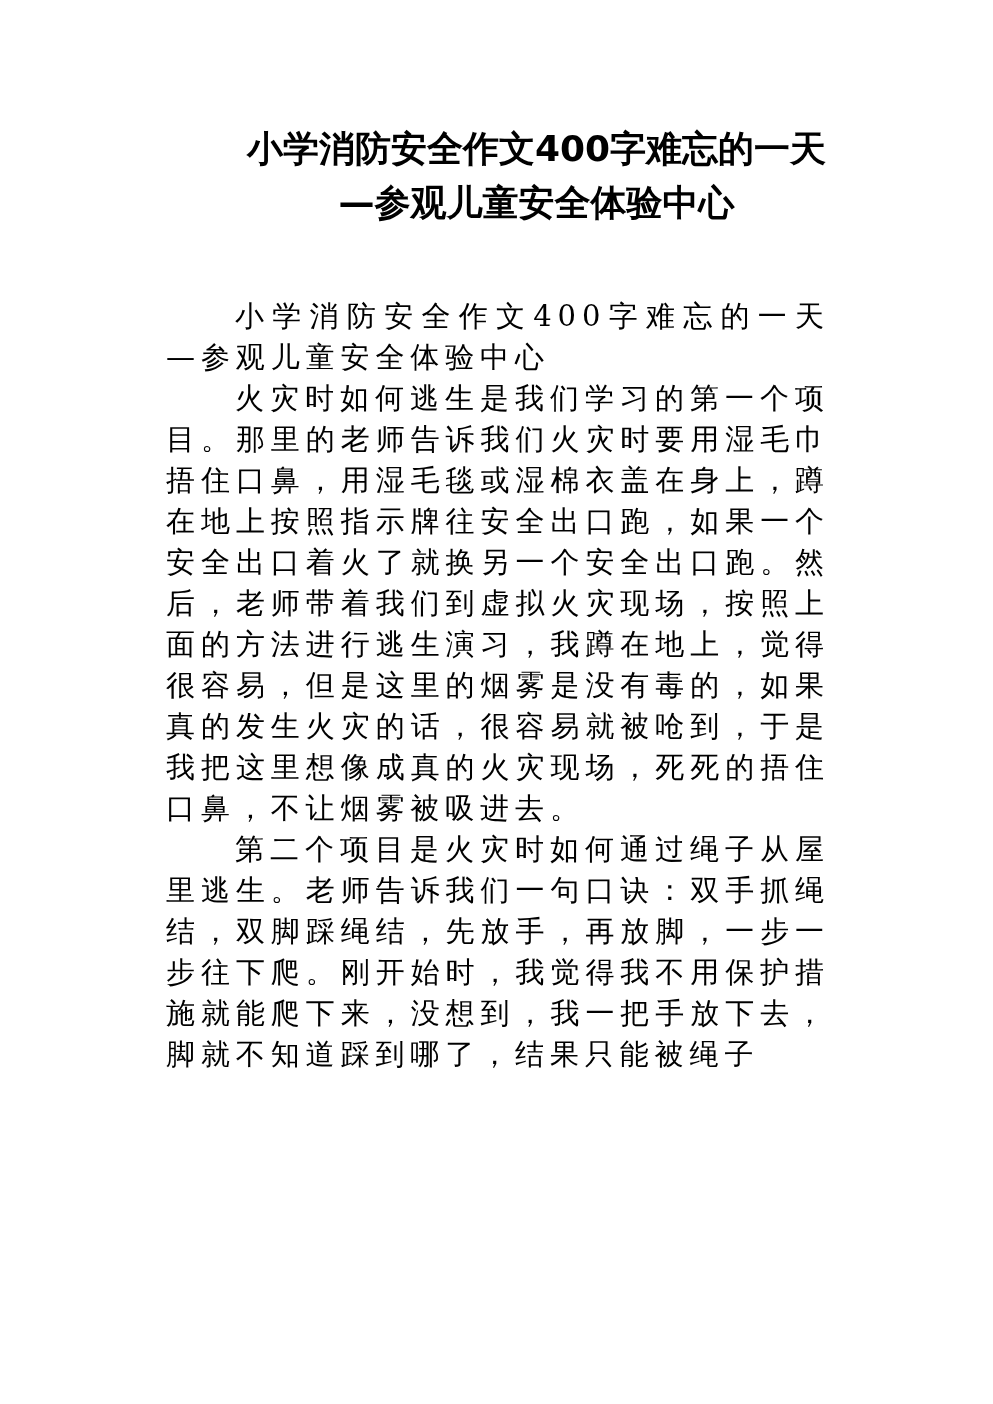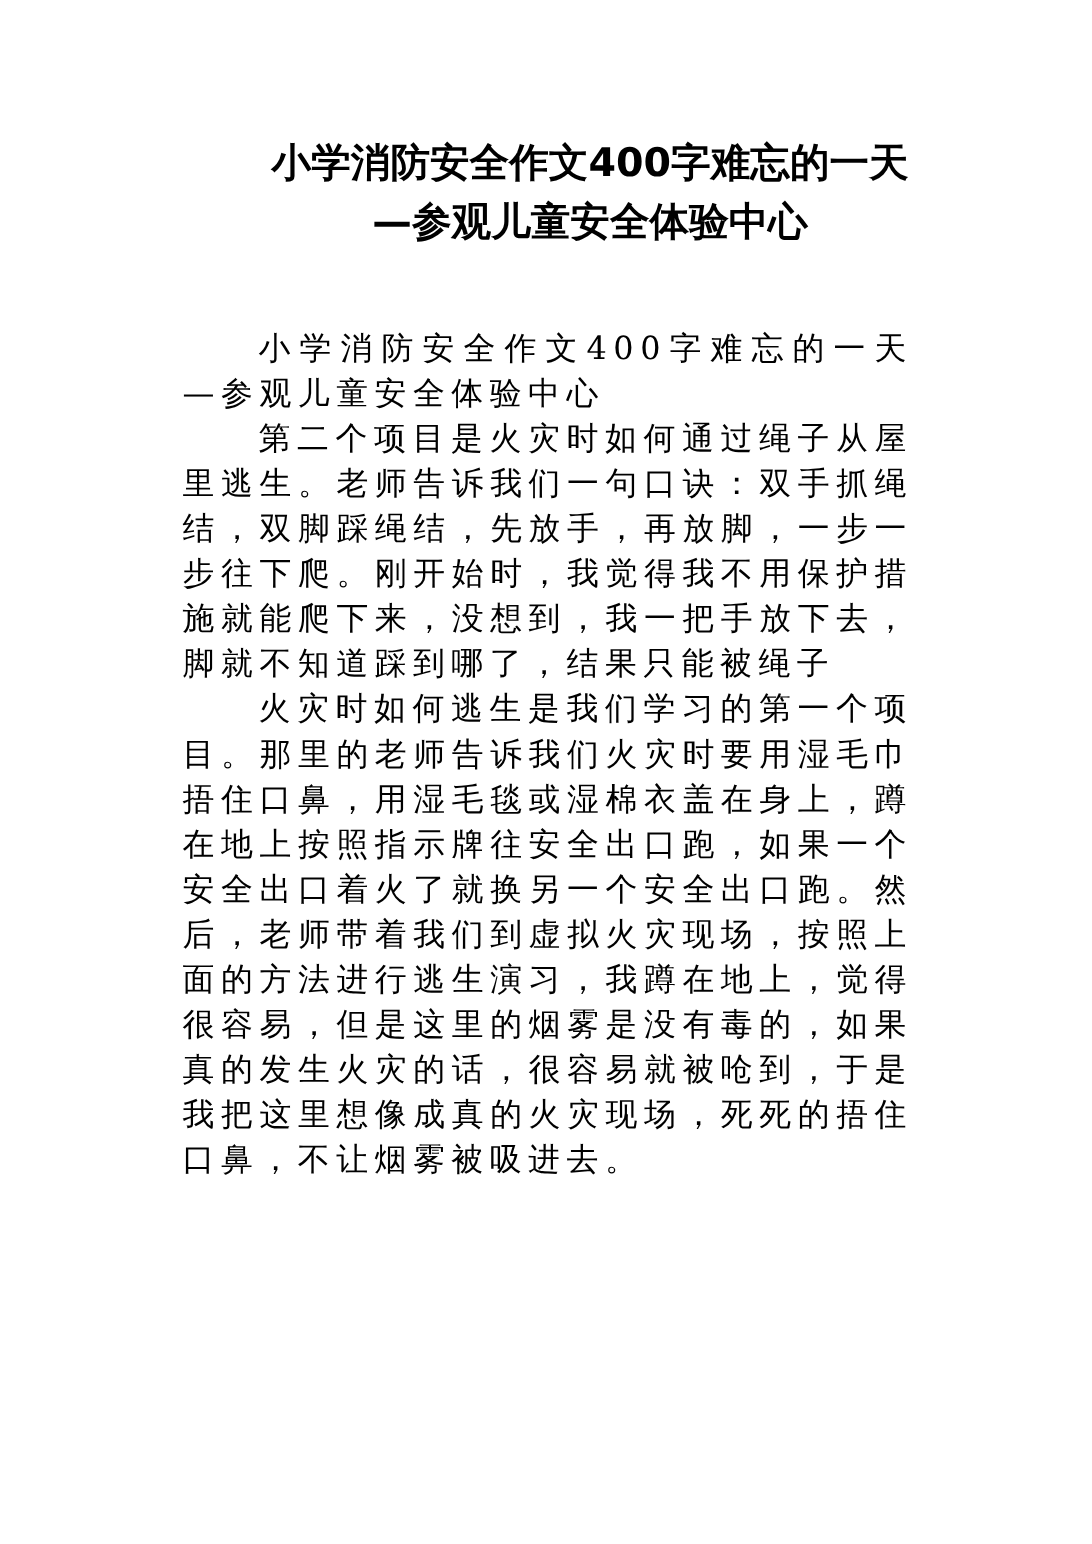--- a/index.html
+++ b/index.html
@@ -61,16 +61,16 @@
 <body>
 
 <div class="page">
   <h1 class="title">
     <span class="line">小学消防安全作文400字难忘的一天</span>
     <span class="line">—参观儿童安全体验中心</span>
   </h1>
 
   <div class="body">
     <p class="para">小学消防安全作文400字难忘的一天—参观儿童安全体验中心</p>
+    <p class="para">火灾时如何逃生是我们学习的第一个项目。那里的老师告诉我们火灾时要用湿毛巾捂住口鼻，用湿毛毯或湿棉衣盖在身上，蹲在地上按照指示牌往安全出口跑，如果一个安全出口着火了就换另一个安全出口跑。然后，老师带着我们到虚拟火灾现场，按照上面的方法进行逃生演习，我蹲在地上，觉得很容易，但是这里的烟雾是没有毒的，如果真的发生火灾的话，很容易就被呛到，于是我把这里想像成真的火灾现场，死死的捂住口鼻，不让烟雾被吸进去。</p>
     <p class="para">第二个项目是火灾时如何通过绳子从屋里逃生。老师告诉我们一句口诀：双手抓绳结，双脚踩绳结，先放手，再放脚，一步一步往下爬。刚开始时，我觉得我不用保护措施就能爬下来，没想到，我一把手放下去，脚就不知道踩到哪了，结果只能被绳子</p>
-    <p class="para">火灾时如何逃生是我们学习的第一个项目。那里的老师告诉我们火灾时要用湿毛巾捂住口鼻，用湿毛毯或湿棉衣盖在身上，蹲在地上按照指示牌往安全出口跑，如果一个安全出口着火了就换另一个安全出口跑。然后，老师带着我们到虚拟火灾现场，按照上面的方法进行逃生演习，我蹲在地上，觉得很容易，但是这里的烟雾是没有毒的，如果真的发生火灾的话，很容易就被呛到，于是我把这里想像成真的火灾现场，死死的捂住口鼻，不让烟雾被吸进去。</p>
   </div>
 </div>
 
 </body></html>

